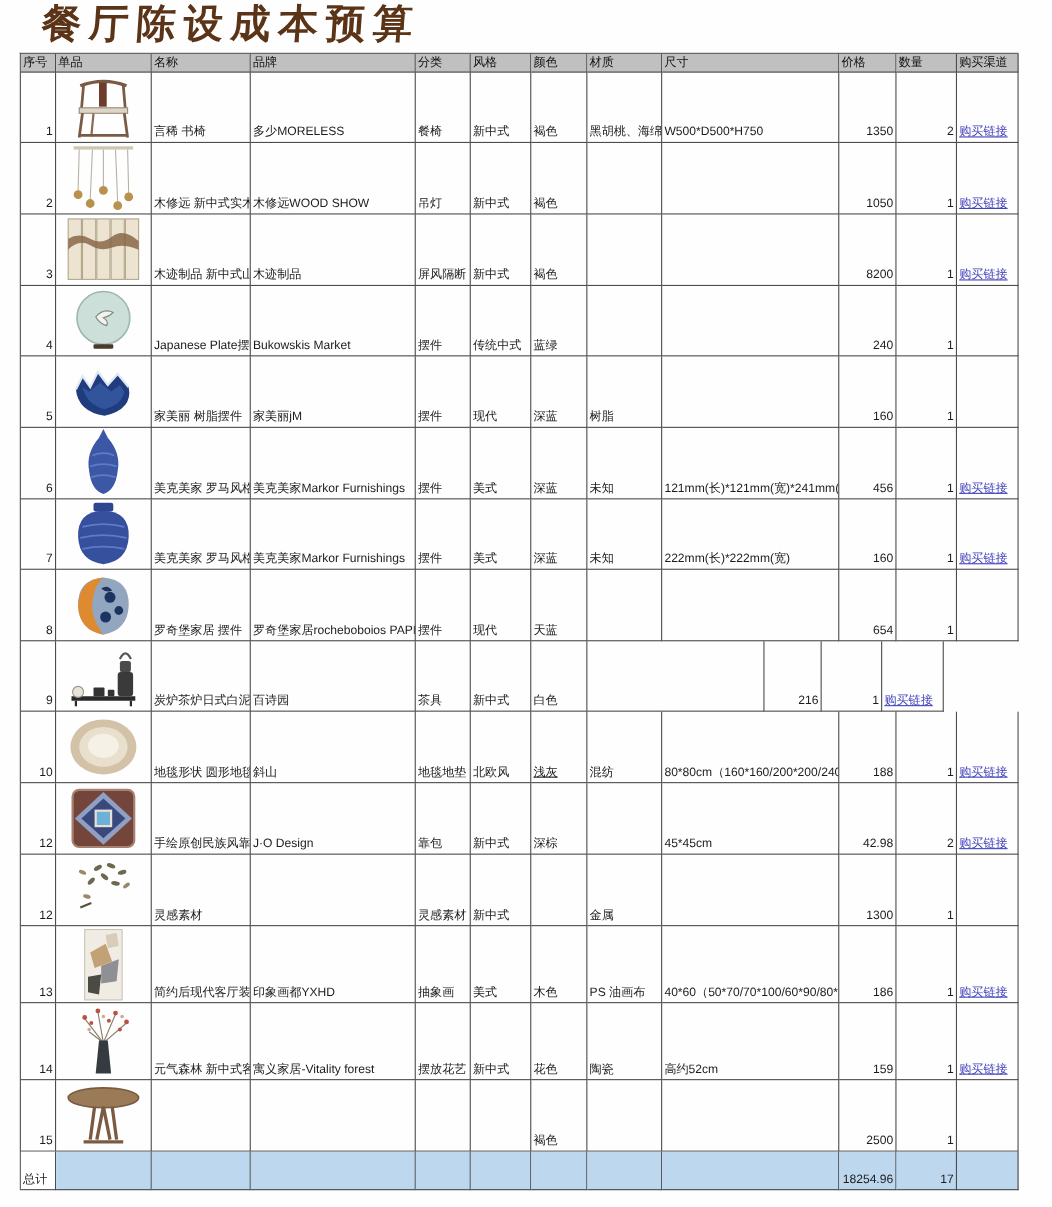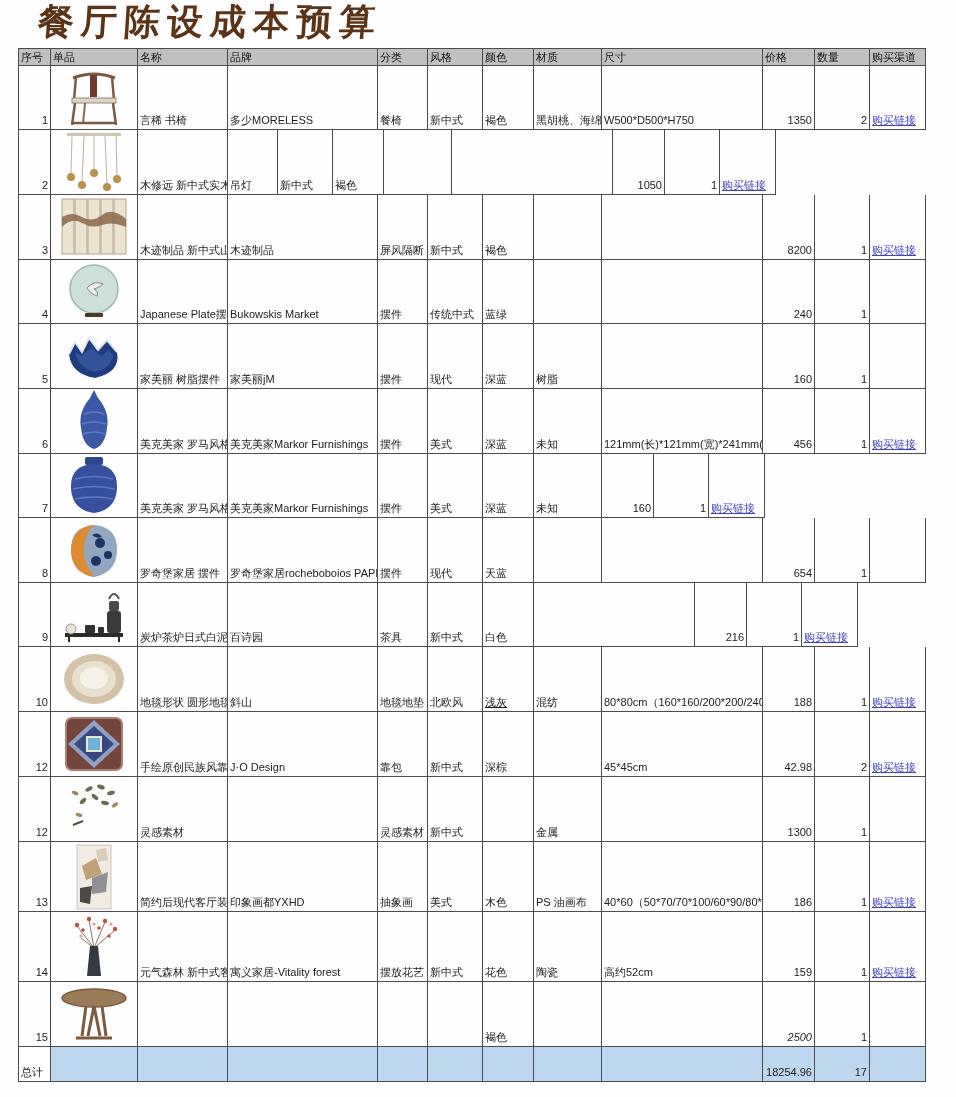--- a/index.html
+++ b/index.html
@@ -90,20 +90,21 @@
                 <circle cx="12" cy="45" r="4"></circle>
                 <circle cx="23" cy="53" r="4"></circle>
                 <circle cx="35" cy="41" r="4"></circle>
                 <circle cx="48" cy="55" r="4"></circle>
                 <circle cx="58" cy="47" r="4"></circle>
               </g>
             </svg>
           </span>
         </div>
         <div class="cell " style="width: 90px;">木修远 新中式实木吊</div>
+        <div class="cell " style="width: 150px;">木修远WOOD SHOW</div>
         <div class="cell " style="width: 50px;">吊灯</div>
         <div class="cell " style="width: 55px;">新中式</div>
         <div class="cell " style="width: 51px;">褐色</div>
         <div class="cell " style="width: 68px;"></div>
         <div class="cell " style="width: 161px;"></div>
         <div class="cell num" style="width: 52px;">1050</div>
         <div class="cell num" style="width: 55px;">1</div>
         <div class="cell " style="width: 56px;">
           <span class="link">购买链接</span>
         </div>
@@ -222,20 +223,21 @@
               </g>
             </svg>
           </span>
         </div>
         <div class="cell " style="width: 90px;">美克美家 罗马风格</div>
         <div class="cell " style="width: 150px;">美克美家Markor Furnishings</div>
         <div class="cell " style="width: 50px;">摆件</div>
         <div class="cell " style="width: 55px;">美式</div>
         <div class="cell " style="width: 51px;">深蓝</div>
         <div class="cell " style="width: 68px;">未知</div>
+        <div class="cell " style="width: 161px;">222mm(长)*222mm(宽)</div>
         <div class="cell num" style="width: 52px;">160</div>
         <div class="cell num" style="width: 55px;">1</div>
         <div class="cell " style="width: 56px;">
           <span class="link">购买链接</span>
         </div>
       </div>
       <div class="row" style="height: 65px;">
         <div class="cell num" style="width: 32px;">8</div>
         <div class="cell img-cell" style="width: 87px;">
           <span>
@@ -454,21 +456,21 @@
             </svg>
           </span>
         </div>
         <div class="cell " style="width: 90px;"></div>
         <div class="cell " style="width: 150px;"></div>
         <div class="cell " style="width: 50px;"></div>
         <div class="cell " style="width: 55px;"></div>
         <div class="cell " style="width: 51px;">褐色</div>
         <div class="cell " style="width: 68px;"></div>
         <div class="cell " style="width: 161px;"></div>
-        <div class="cell num" style="width: 52px; font-style: italic;">2500</div>
+        <div class="cell num" style="width: 52px;">2500</div>
         <div class="cell num" style="width: 55px;">1</div>
         <div class="cell " style="width: 56px;"></div>
       </div>
       <div class="row total" style="height: 35px;">
         <div class="cell first" style="width: 32px;">总计</div>
         <div class="cell" style="width: 87px;"></div>
         <div class="cell" style="width: 90px;"></div>
         <div class="cell" style="width: 150px;"></div>
         <div class="cell" style="width: 50px;"></div>
         <div class="cell" style="width: 55px;"></div>

